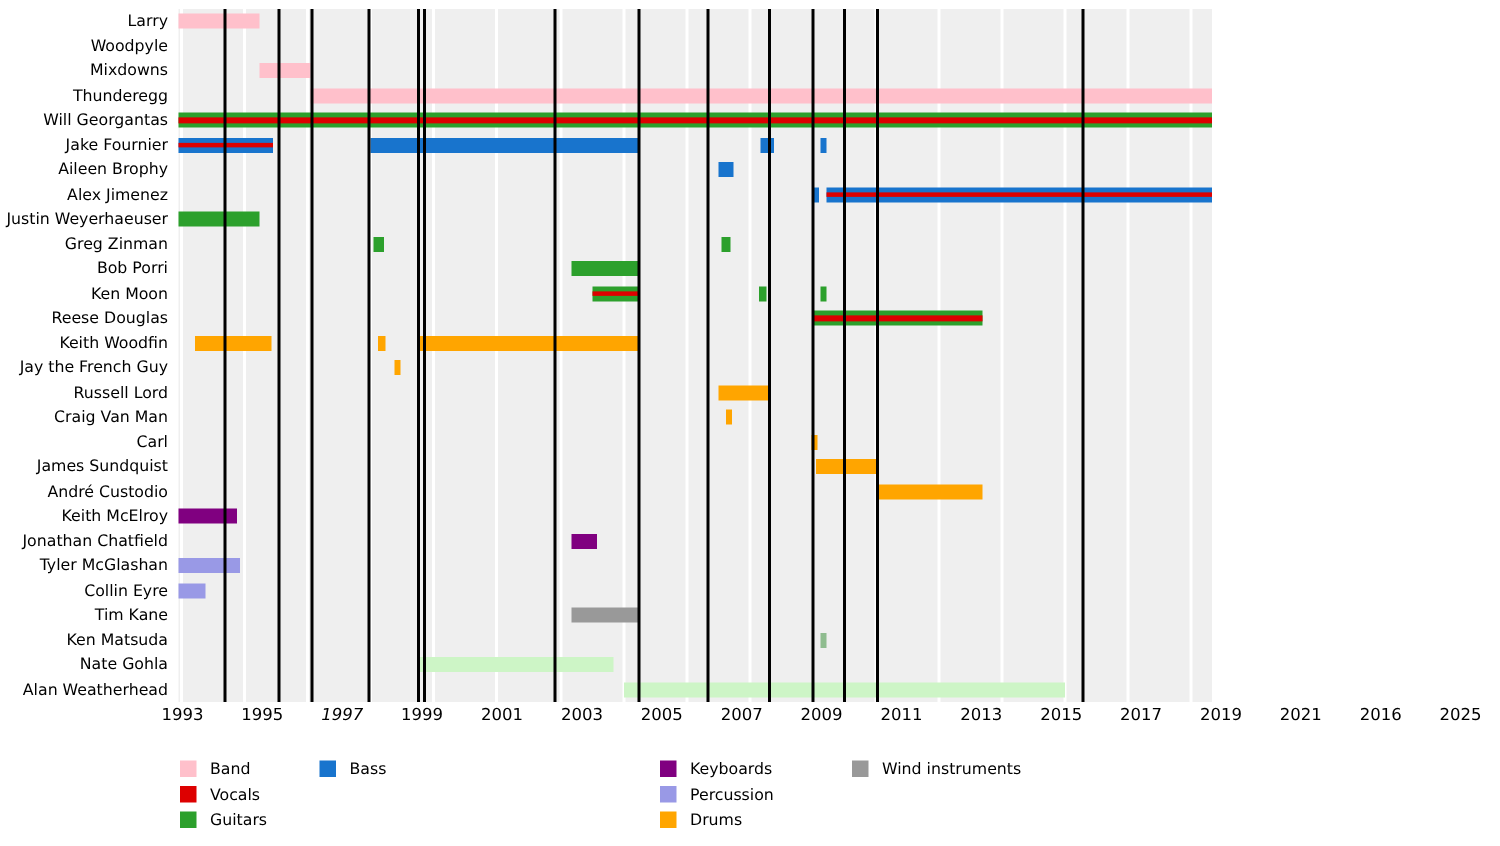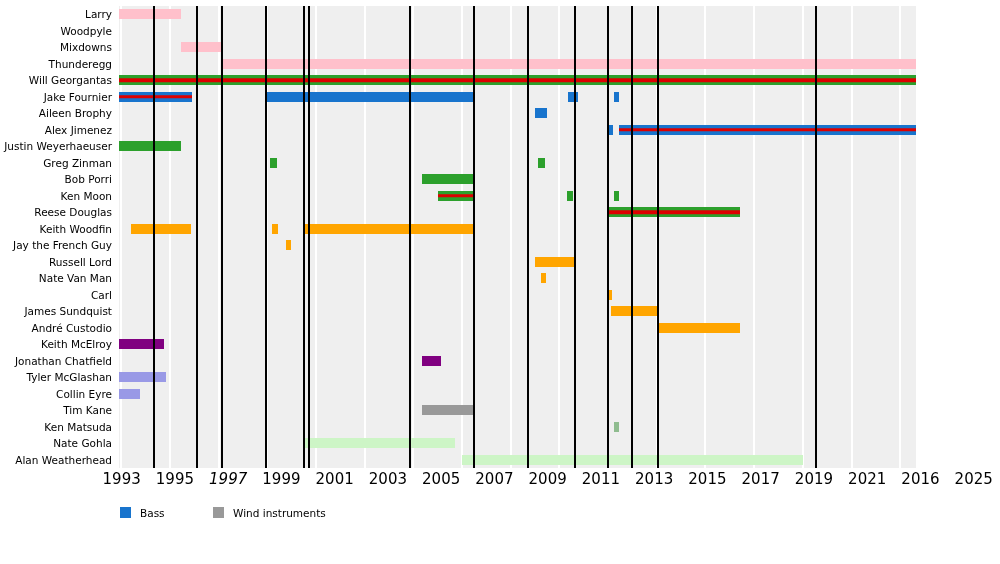--- a/index.html
+++ b/index.html
@@ -1,40 +1,40 @@
 <!DOCTYPE html>
 <html><head>
 <meta charset="utf-8">
 <style>
   * { margin: 0; padding: 0; box-sizing: border-box; }
   html, body { width: 1000px; height: 564px; }
   body { background: #ffffff; font-family: "DejaVu Sans", "Liberation Sans", sans-serif; }
   .screen { position: relative; width: 1000px; height: 564px; background: #fff; overflow: hidden; }
 
-  .chart { position: absolute; top: 6px; left: 0; width: 916px; height: 462px; display: flex; }
+  .chart { position: absolute; top: 6px; left: 0; width: 808px; height: 462px; display: flex; }
   .labels { width: 119px; display: flex; flex-direction: column; }
   .row-label { flex: 1; display: flex; align-items: center; justify-content: flex-end;
                padding-right: 7px; font-size: 10.5px; color: #000; white-space: nowrap; }
   .plot { position: relative; flex: 1; background: #efefef; }
   .tracks { position: absolute; top: 0; left: 0; right: 0; bottom: 0; display: flex; flex-direction: column; z-index: 1; }
   .track { flex: 1; position: relative; }
   .gridline { position: absolute; top: 0; bottom: 0; width: 2px; margin-left: -1px; background: #ffffff; z-index: 0; }
   .release-line { position: absolute; top: 0; bottom: 0; width: 2px; margin-left: -1px; background: #000; z-index: 2; }
   .bar { position: absolute; top: 50%; transform: translateY(-50%); height: 10px; min-width: 4px; z-index: 1; }
   .bar .stripe { position: absolute; left: 0; right: 0; top: 50%; transform: translateY(-50%); height: 3.5px; }
 
   .axis { position: absolute; top: 470px; left: 119px; width: 872px; height: 14px; }
-  .tick-label { position: absolute; transform: translateX(-50%); font-size: 15px; color: #000; white-space: nowrap; }
+  .tick-label { position: absolute; transform: translateX(-50%); font-size: 11px; color: #000; white-space: nowrap; }
 
   .legend { position: absolute; top: 507px; left: 0; width: 1000px; height: 56px; }
   .legend-col { position: absolute; top: 0; display: flex; flex-direction: column; gap: 6px; }
   .legend-col:nth-child(1) { left: 120px; }
   .legend-col:nth-child(2) { left: 213px; }
   .legend-col:nth-child(3) { left: 440px; }
-  .legend-col:nth-child(4) { left: 518px; }
+  .legend-col:nth-child(4) { left: 568px; }
   .legend-col:nth-child(5) { left: 765px; }
   .legend-item { display: flex; align-items: center; gap: 9px; height: 11px; }
   .swatch { width: 11px; height: 11px; flex: 0 0 auto; }
   .legend-label { font-size: 10.5px; color: #000; white-space: nowrap; }
 </style>
 </head>
 <body>
 
 <div class="screen">
   <div class="chart">
@@ -48,21 +48,21 @@
         <div class="row-label">Aileen Brophy</div>
         <div class="row-label">Alex Jimenez</div>
         <div class="row-label">Justin Weyerhaeuser</div>
         <div class="row-label">Greg Zinman</div>
         <div class="row-label">Bob Porri</div>
         <div class="row-label">Ken Moon</div>
         <div class="row-label">Reese Douglas</div>
         <div class="row-label">Keith Woodfin</div>
         <div class="row-label">Jay the French Guy</div>
         <div class="row-label">Russell Lord</div>
-        <div class="row-label">Nate Van Man</div>
+        <div class="row-label">Craig Van Man</div>
         <div class="row-label">Carl</div>
         <div class="row-label">James Sundquist</div>
         <div class="row-label">André Custodio</div>
         <div class="row-label">Keith McElroy</div>
         <div class="row-label">Jonathan Chatfield</div>
         <div class="row-label">Tyler McGlashan</div>
         <div class="row-label">Collin Eyre</div>
         <div class="row-label">Tim Kane</div>
         <div class="row-label">Ken Matsuda</div>
         <div class="row-label">Nate Gohla</div>
@@ -220,24 +220,52 @@
       <div class="tick-label" style="left: 67.4809%;">2015</div>
       <div class="tick-label" style="left: 73.5878%;">2017</div>
       <div class="tick-label" style="left: 79.6947%;">2019</div>
       <div class="tick-label" style="left: 85.8015%;">2021</div>
       <div class="tick-label" style="left: 91.9084%;">2016</div>
       <div class="tick-label" style="left: 98.0153%;">2025</div>
     </div>
   <div class="legend">
       <div class="legend-col">
         <div class="legend-item">
+          <div class="swatch" style="background: rgb(255, 192, 203);"></div>
+          <div class="legend-label">Band</div>
+        </div>
+        <div class="legend-item">
+          <div class="swatch" style="background: rgb(221, 0, 0);"></div>
+          <div class="legend-label">Vocals</div>
+        </div>
+        <div class="legend-item">
+          <div class="swatch" style="background: rgb(44, 160, 44);"></div>
+          <div class="legend-label">Guitars</div>
+        </div>
+      </div>
+      <div class="legend-col">
+        <div class="legend-item">
           <div class="swatch" style="background: rgb(24, 116, 205);"></div>
           <div class="legend-label">Bass</div>
         </div>
       </div>
       <div class="legend-col">
         <div class="legend-item">
+          <div class="swatch" style="background: rgb(128, 0, 128);"></div>
+          <div class="legend-label">Keyboards</div>
+        </div>
+        <div class="legend-item">
+          <div class="swatch" style="background: rgb(153, 153, 230);"></div>
+          <div class="legend-label">Percussion</div>
+        </div>
+        <div class="legend-item">
+          <div class="swatch" style="background: rgb(255, 165, 0);"></div>
+          <div class="legend-label">Drums</div>
+        </div>
+      </div>
+      <div class="legend-col">
+        <div class="legend-item">
           <div class="swatch" style="background: rgb(153, 153, 153);"></div>
           <div class="legend-label">Wind instruments</div>
         </div>
       </div>
     </div>
 </div>
 
 </body></html>

